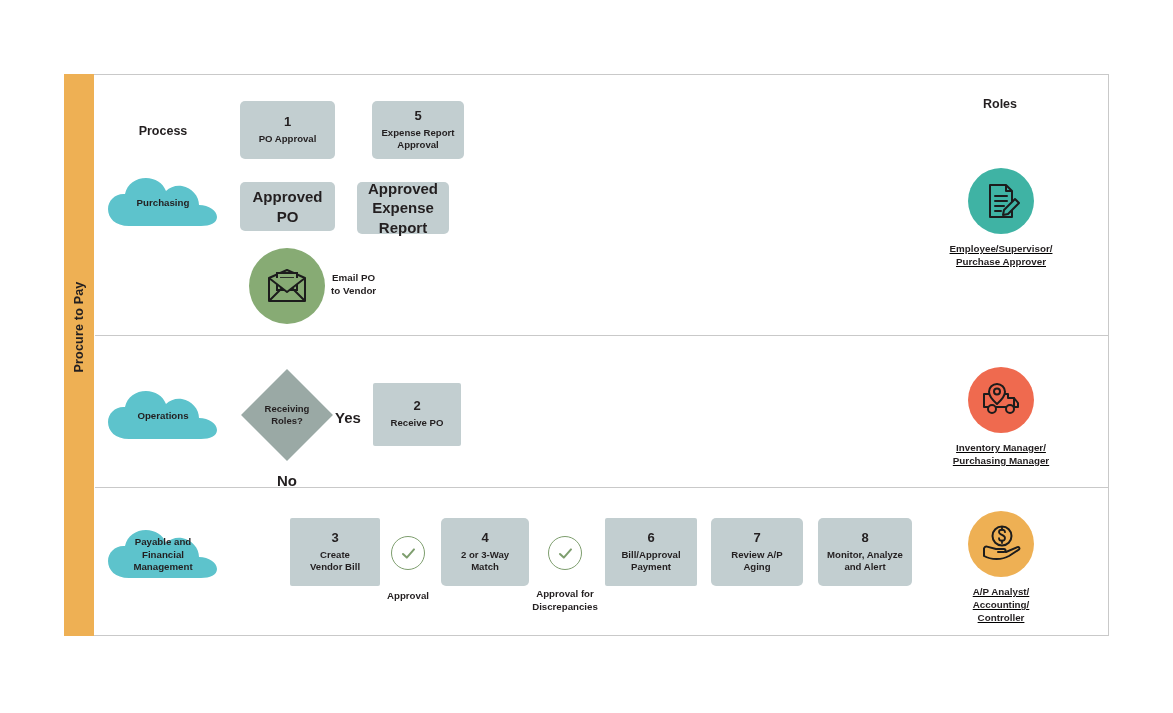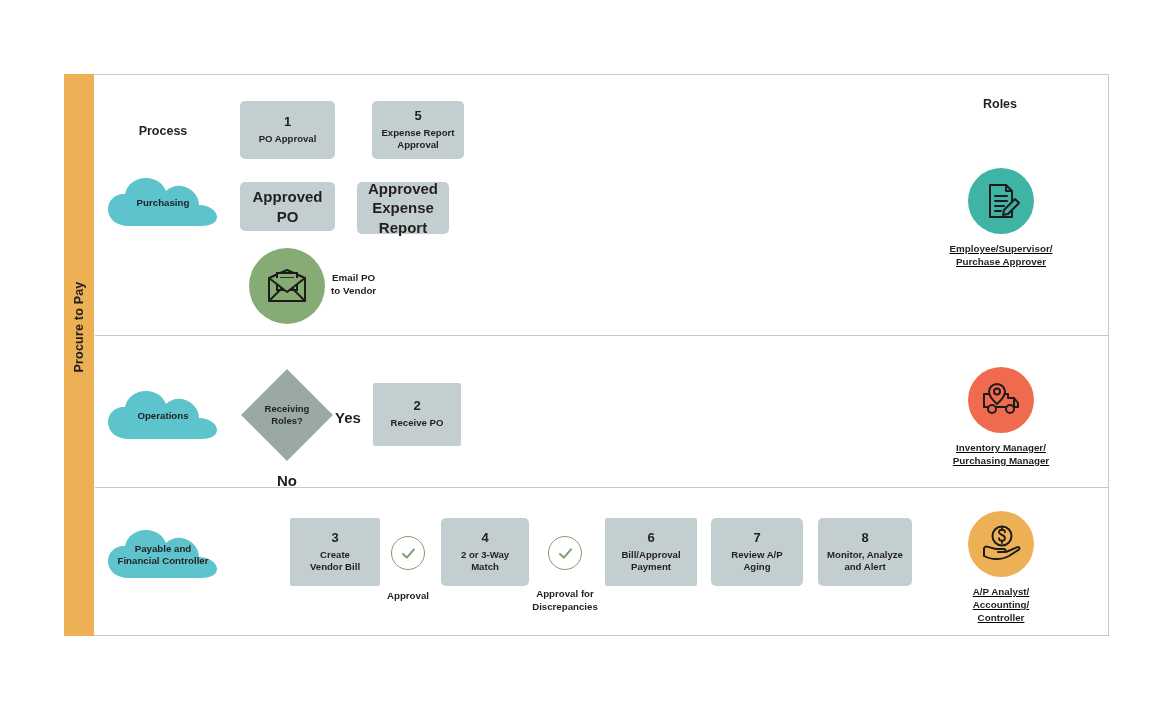--- a/index.html
+++ b/index.html
@@ -134,21 +134,21 @@
                C65,11 71,9 77,10 C87,12 94,20 94,29 C104,29 112,35 112,41 C112,47 105,50 96,50 Z" fill="#5dc3cc"></path>
     </svg>
     <div class="ctext">Operations</div>
   </div>
 
   <div class="cloud" style="left:105px;top:528px;">
     <svg width="116" height="54" viewBox="0 0 116 54">
       <path d="M24,50 C10,50 3,42 3,33 C3,24 11,17 20,18 C22,8 31,2 41,2 C50,2 58,7 61,15
                C65,11 71,9 77,10 C87,12 94,20 94,29 C104,29 112,35 112,41 C112,47 105,50 96,50 Z" fill="#5dc3cc"></path>
     </svg>
-    <div class="ctext" style="padding:0 9px;box-sizing:border-box;">Payable and Financial Controller</div>
+    <div class="ctext" style="padding:0 9px;box-sizing:border-box;">Payable and Financial Management</div>
   </div>
 
   <div class="pbox" style="left:240px;top:101px;width:95px;height:58px;">
     <div class="num">1</div>
     <div class="lbl">PO Approval</div>
   </div>
 
   <div class="pbox" style="left:372px;top:101px;width:92px;height:58px;">
     <div class="num">5</div>
     <div class="lbl">Expense Report Approval</div>

